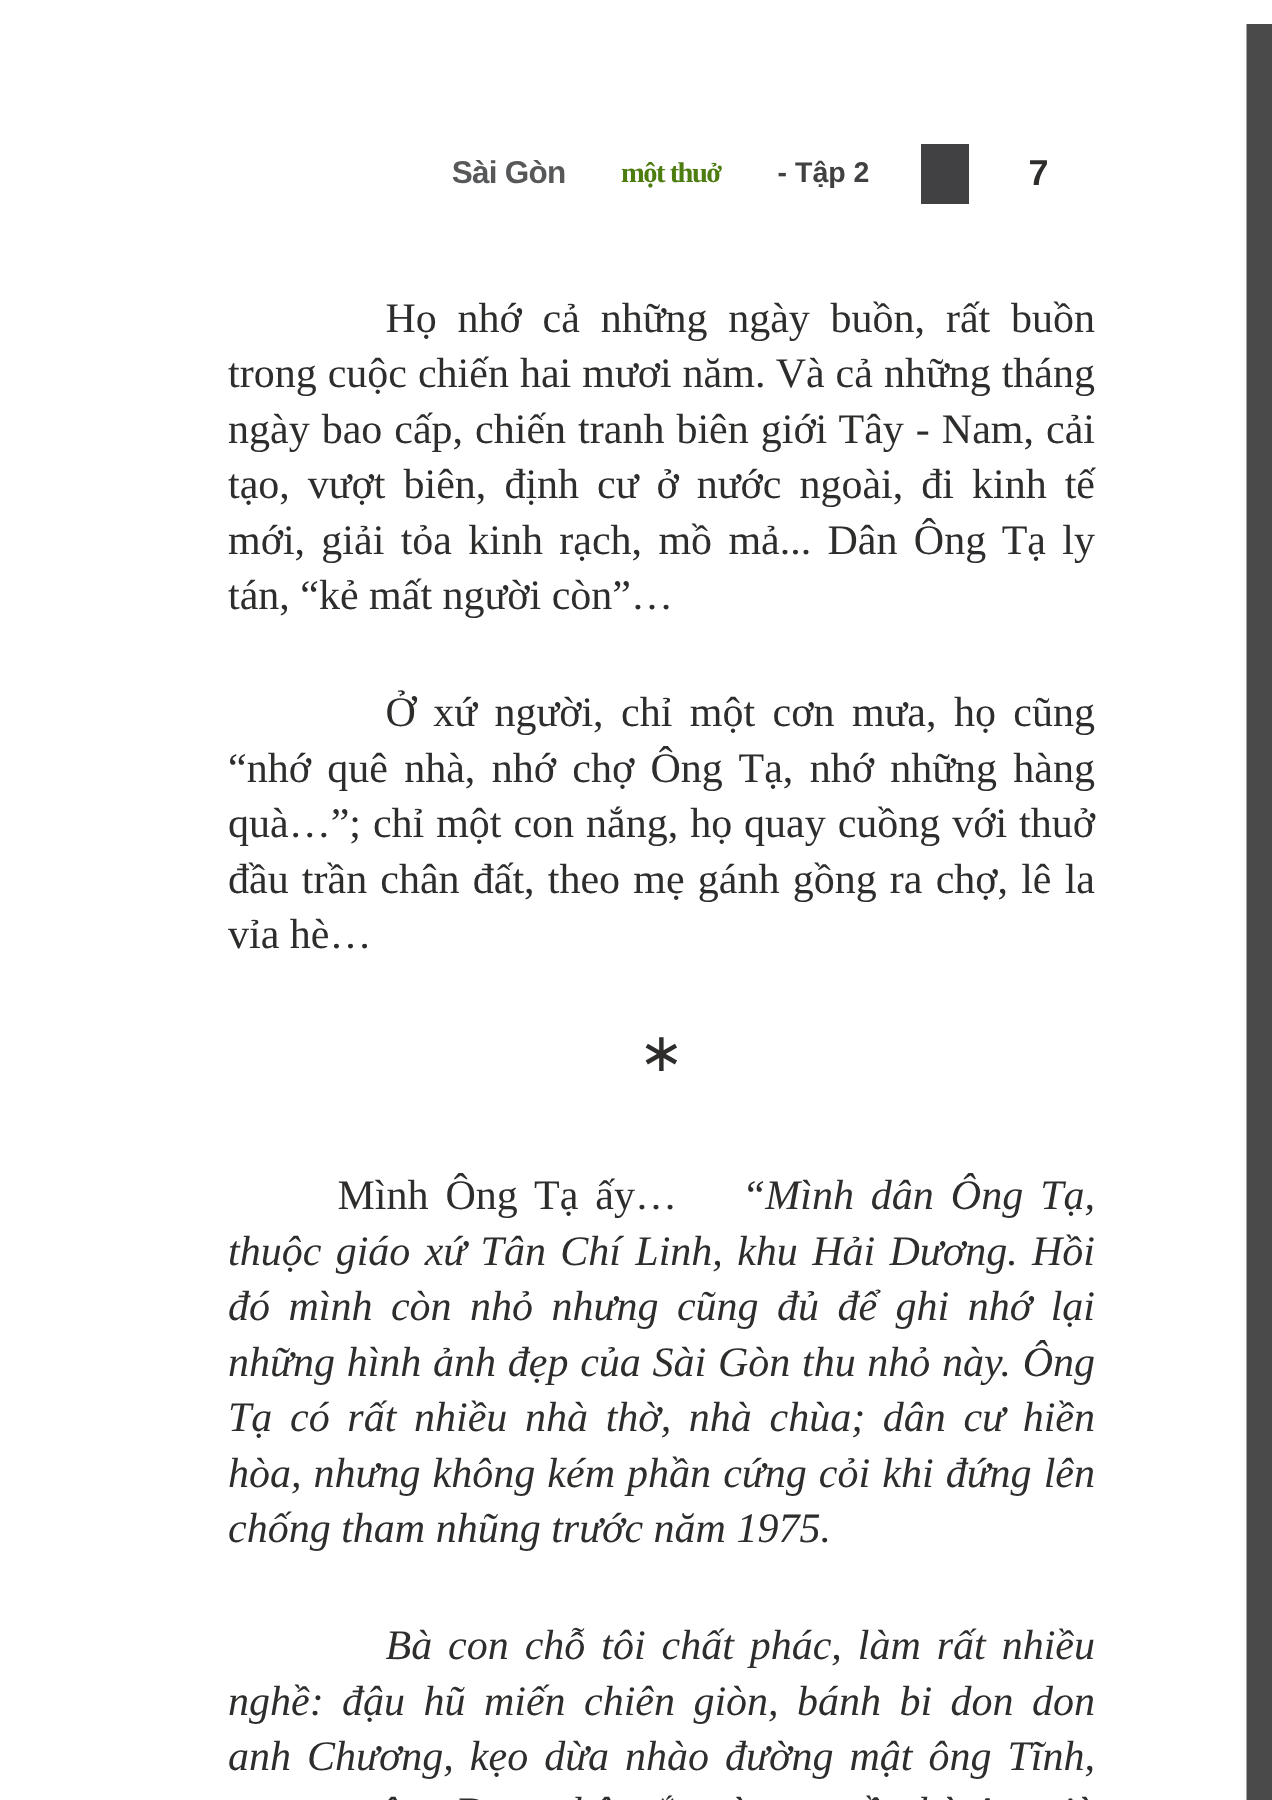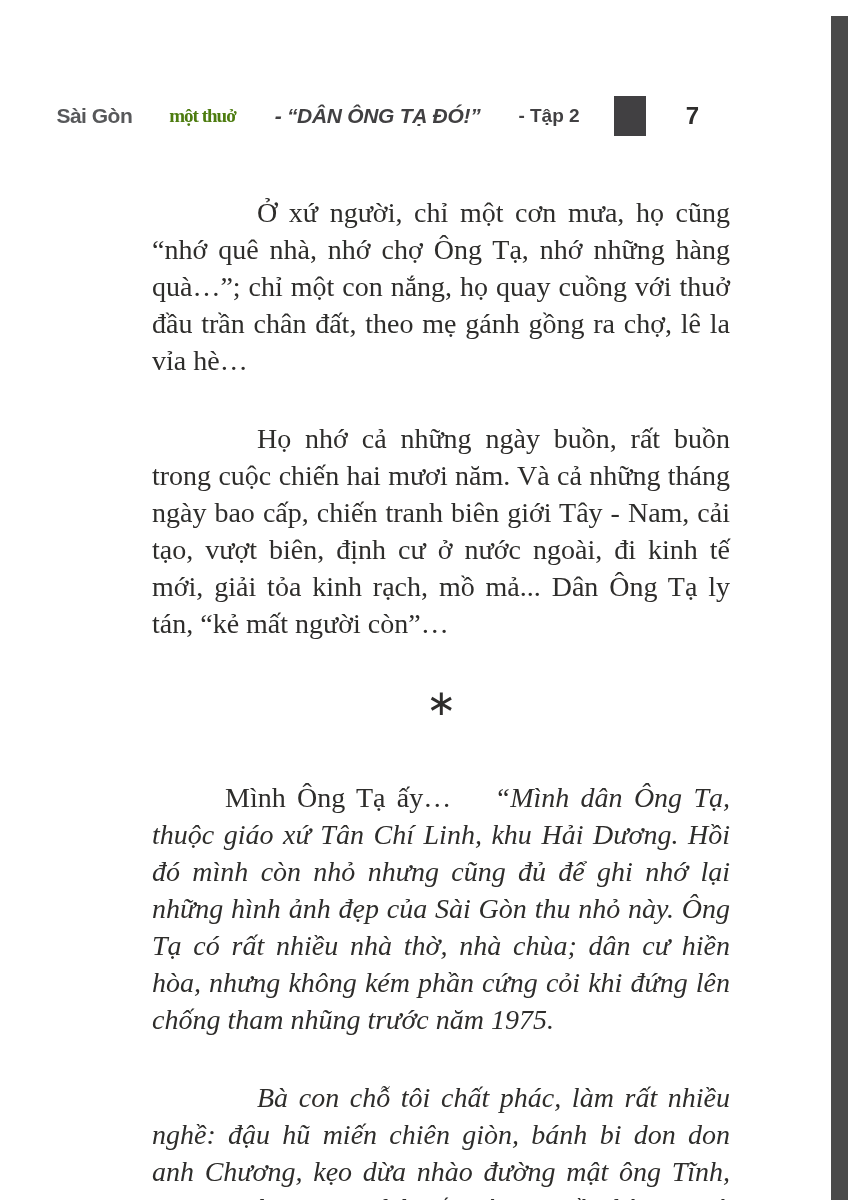--- a/index.html
+++ b/index.html
@@ -107,34 +107,33 @@
   }
 </style>
 </head>
 <body>
 
 <div class="page">
 
   <div class="header">
     <span class="hdr-series-name">Sài Gòn</span>
     <span class="hdr-series-suffix">một thuở</span>
-    <span class="hdr-title">- “DÂN ÔNG TẠ ĐÓ!”</span>
     <span class="hdr-volume">- Tập 2</span>
     <span class="hdr-bar"></span>
     <span class="hdr-page-number">7</span>
   </div>
 
   <div class="text-column">
 
     <p class="para">
-      <span class="lead-roman"></span><span>Ở xứ người, chỉ một cơn mưa, họ cũng “nhớ quê nhà, nhớ chợ Ông Tạ, nhớ những hàng quà…”; chỉ một con nắng, họ quay cuồng với thuở đầu trần chân đất, theo mẹ gánh gồng ra chợ, lê la vỉa hè…</span>
+      <span class="lead-roman"></span><span>Họ nhớ cả những ngày buồn, rất buồn trong cuộc chiến hai mươi năm. Và cả những tháng ngày bao cấp, chiến tranh biên giới Tây - Nam, cải tạo, vượt biên, định cư ở nước ngoài, đi kinh tế mới, giải tỏa kinh rạch, mồ mả... Dân Ông Tạ ly tán, “kẻ mất người còn”…</span>
     </p>
 
     <p class="para">
-      <span class="lead-roman"></span><span>Họ nhớ cả những ngày buồn, rất buồn trong cuộc chiến hai mươi năm. Và cả những tháng ngày bao cấp, chiến tranh biên giới Tây - Nam, cải tạo, vượt biên, định cư ở nước ngoài, đi kinh tế mới, giải tỏa kinh rạch, mồ mả... Dân Ông Tạ ly tán, “kẻ mất người còn”…</span>
+      <span class="lead-roman"></span><span>Ở xứ người, chỉ một cơn mưa, họ cũng “nhớ quê nhà, nhớ chợ Ông Tạ, nhớ những hàng quà…”; chỉ một con nắng, họ quay cuồng với thuở đầu trần chân đất, theo mẹ gánh gồng ra chợ, lê la vỉa hè…</span>
     </p>
 
     <div class="section-break">∗</div>
 
     <p class="para italic">
       <span class="lead-roman">Mình Ông Tạ ấy… </span><span>“Mình dân Ông Tạ, thuộc giáo xứ Tân Chí Linh, khu Hải Dương. Hồi đó mình còn nhỏ nhưng cũng đủ để ghi nhớ lại những hình ảnh đẹp của Sài Gòn thu nhỏ này. Ông Tạ có rất nhiều nhà thờ, nhà chùa; dân cư hiền hòa, nhưng không kém phần cứng cỏi khi đứng lên chống tham nhũng trước năm 1975.</span>
     </p>
 
     <p class="para italic">
       <span class="lead-roman"></span><span>Bà con chỗ tôi chất phác, làm rất nhiều nghề: đậu hũ miến chiên giòn, bánh bi don don anh Chương, kẹo dừa nhào đường mật ông Tĩnh, quạt tay ông Dụng, bột sắn và cau trầu bà An, giò chả bà Phán, thuốc lào 610 Giang Ký, bún bò bà Ri, bánh ướt ông Thi…</span>

